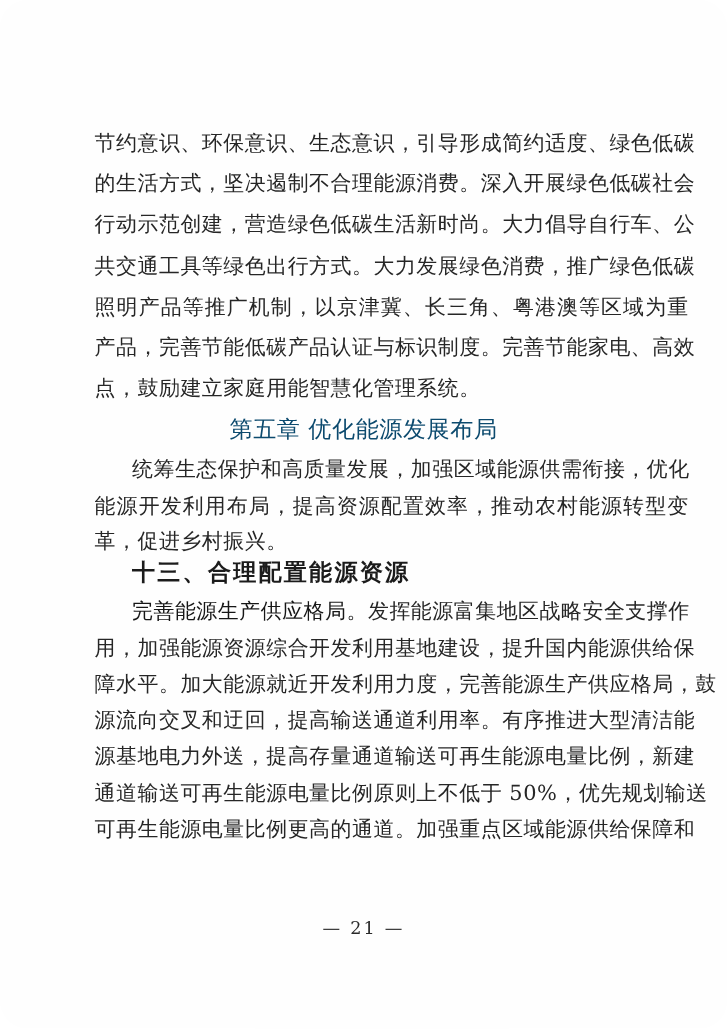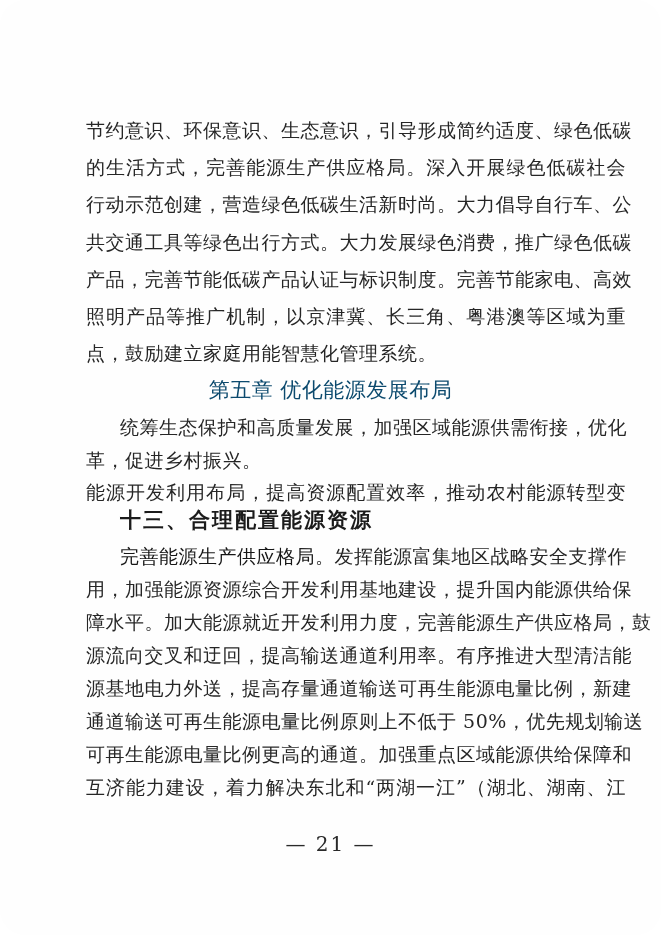--- a/index.html
+++ b/index.html
@@ -58,59 +58,58 @@
     color: #1b1b1b;
     line-height: 28px;
   }
   .lead-bold { font-weight: normal; color: #161616; }
   .page-number {
     position: absolute;
     left: 0;
     width: 661px;
     top: 833px;
     text-align: center;
-    font-size: 20px;
+    font-size: 16px;
     letter-spacing: 2px;
     color: #2a2a2a;
     line-height: 22px;
   }
 </style>
 </head>
 <body>
 
 <div class="page">
 
   <div class="block p1" style="top:112px">
     <div class="tline">节约意识、环保意识、生态意识，引导形成简约适度、绿色低碳</div>
-    <div class="tline">的生活方式，完善能源生产供应格局。深入开展绿色低碳社会</div>
+    <div class="tline">的生活方式，坚决遏制不合理能源消费。深入开展绿色低碳社会</div>
     <div class="tline">行动示范创建，营造绿色低碳生活新时尚。大力倡导自行车、公</div>
     <div class="tline">共交通工具等绿色出行方式。大力发展绿色消费，推广绿色低碳</div>
+    <div class="tline">照明产品等推广机制，以京津冀、长三角、粤港澳等区域为重</div>
     <div class="tline">产品，完善节能低碳产品认证与标识制度。完善节能家电、高效</div>
-    <div class="tline">照明产品等推广机制，以京津冀、长三角、粤港澳等区域为重</div>
     <div class="tline lastline">点，鼓励建立家庭用能智慧化管理系统。</div>
   </div>
 
   <div class="chapter-title">第五章 优化能源发展布局</div>
 
   <div class="block p2" style="top:411px">
     <div class="tline indent just">统筹生态保护和高质量发展，加强区域能源供需衔接，优化</div>
+    <div class="tline">能源开发利用布局，提高资源配置效率，推动农村能源转型变</div>
     <div class="tline lastline">革，促进乡村振兴。</div>
-    <div class="tline">能源开发利用布局，提高资源配置效率，推动农村能源转型变</div>
   </div>
 
   <div class="section-title">十三、合理配置能源资源</div>
 
   <div class="block p3" style="top:540px">
     <div class="tline indent just">
       <span class="lead-bold">完善能源生产供应格局。</span><span>发挥能源富集地区战略安全支撑作</span>
     </div>
     <div class="tline">用，加强能源资源综合开发利用基地建设，提升国内能源供给保</div>
     <div class="tline">障水平。加大能源就近开发利用力度，完善能源生产供应格局，鼓</div>
     <div class="tline">源流向交叉和迂回，提高输送通道利用率。有序推进大型清洁能</div>
     <div class="tline">源基地电力外送，提高存量通道输送可再生能源电量比例，新建</div>
     <div class="tline">通道输送可再生能源电量比例原则上不低于 50%，优先规划输送</div>
     <div class="tline">可再生能源电量比例更高的通道。加强重点区域能源供给保障和</div>
-    <div class="tline">互济能力建设，着力解决东北和“两湖一江”（湖北、湖南、江</div>
   </div>
 
   <div class="page-number">— 21 —</div>
 
 </div>
 
 </body></html>

